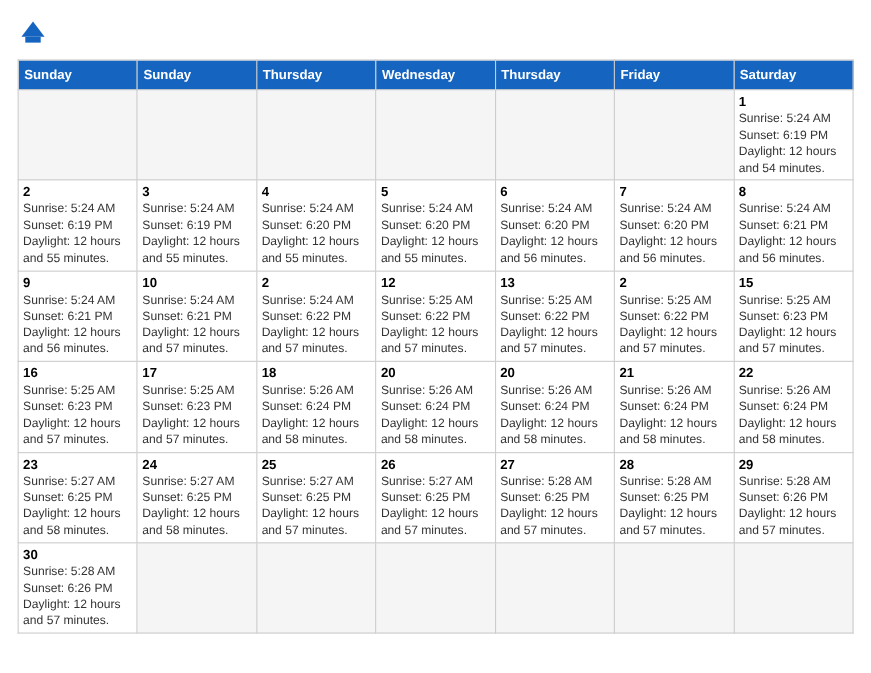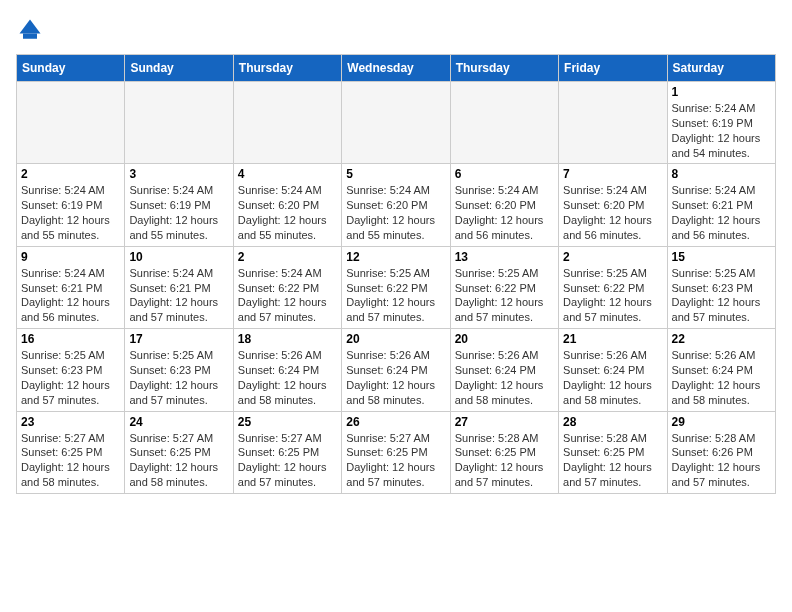--- a/index.html
+++ b/index.html
@@ -328,14 +328,29 @@
 and 57 minutes.</div>
         </td>
         <td>
           <span class="day-number">29</span>
           <div class="day-info" style="white-space: pre-line;">Sunrise: 5:28 AM
 Sunset: 6:26 PM
 Daylight: 12 hours
 and 57 minutes.</div>
         </td>
       </tr>
+      <tr>
+        <td>
+          <span class="day-number">30</span>
+          <div class="day-info" style="white-space: pre-line;">Sunrise: 5:28 AM
+Sunset: 6:26 PM
+Daylight: 12 hours
+and 57 minutes.</div>
+        </td>
+        <td class="empty"></td>
+        <td class="empty"></td>
+        <td class="empty"></td>
+        <td class="empty"></td>
+        <td class="empty"></td>
+        <td class="empty"></td>
+      </tr>
     </tbody>
 </table>
 
 </body></html>

